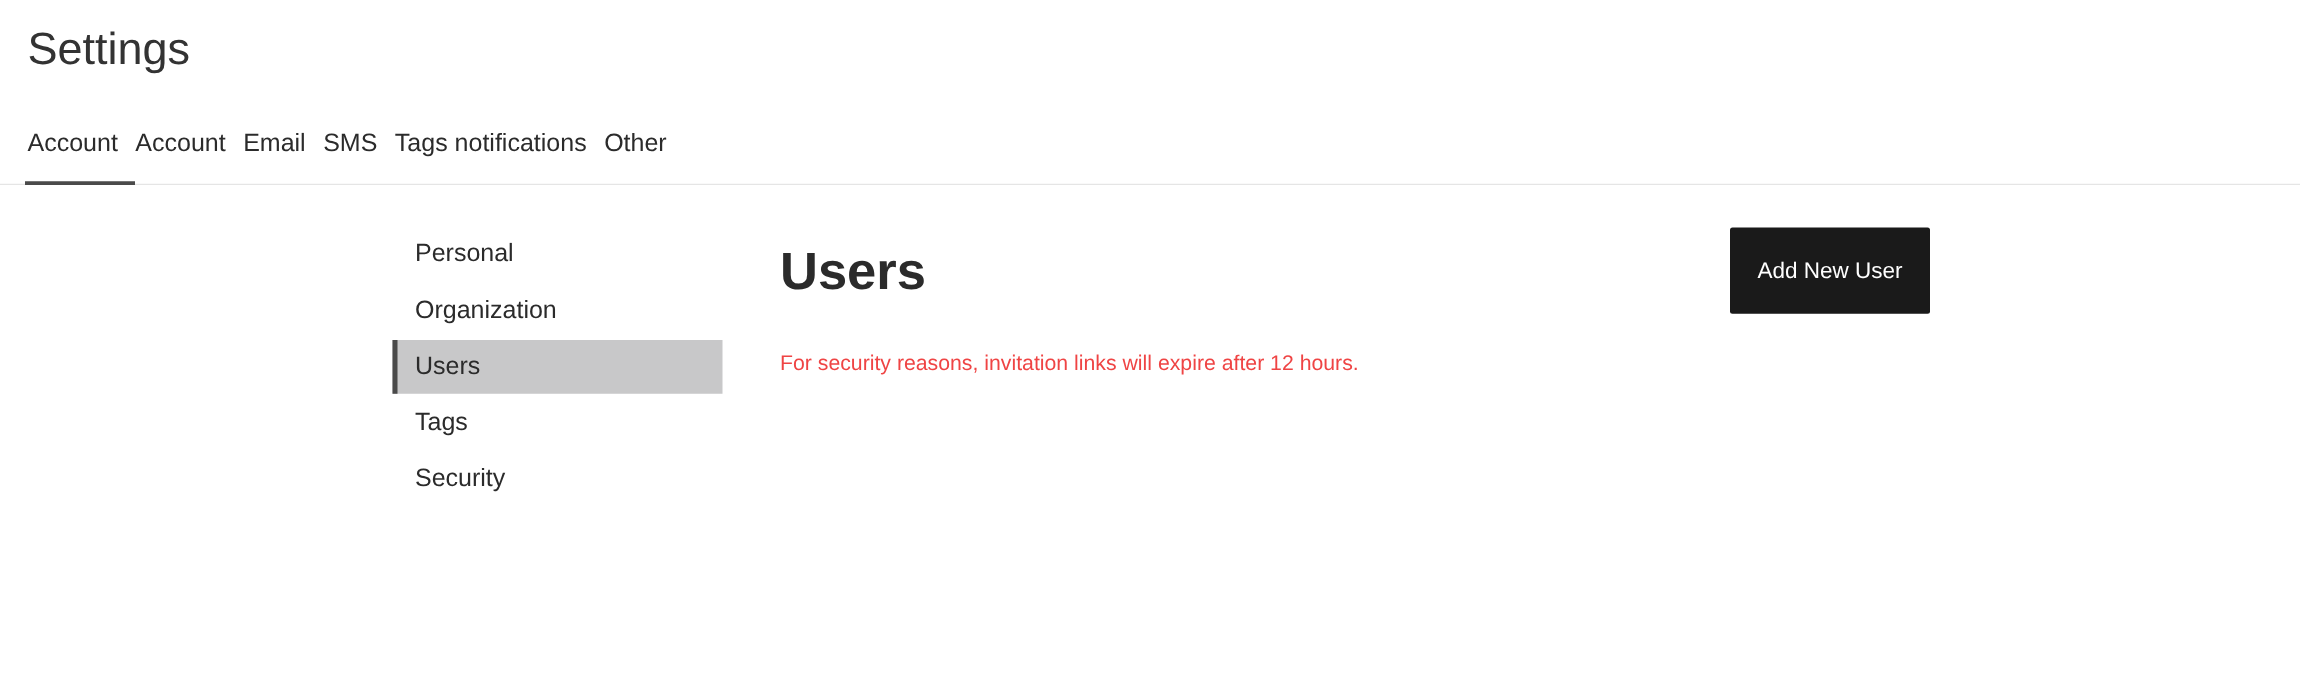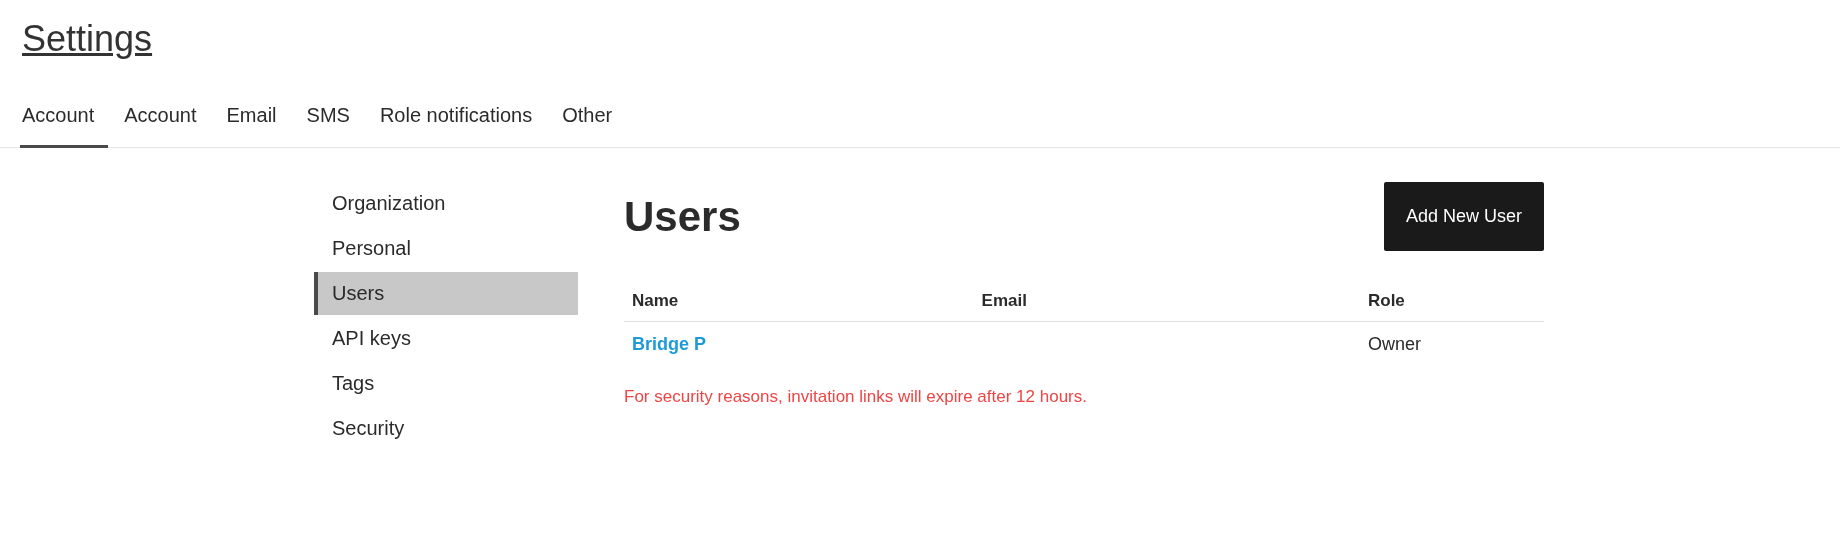--- a/index.html
+++ b/index.html
@@ -11,25 +11,24 @@
       font-family: -apple-system, BlinkMacSystemFont, "Segoe UI", Helvetica, Arial, sans-serif;
       color: #2b2b2b;
       background: #fff;
       width: 1840px;
     }
     .page-title {
       font-size: 36px;
       font-weight: 500;
       color: #333;
       padding: 18px 0 0 22px;
-      text-decoration: underline;
     }
     .top-tabs {
       display: flex;
-      gap: 30px;
+      gap: 14px;
       padding: 28px 0 0 22px;
       border-bottom: 1px solid #e5e5e5;
       margin-top: 6px;
     }
     .top-tab {
       font-size: 20px;
       color: #2b2b2b;
       padding: 10px 0 20px 0;
       cursor: pointer;
       position: relative;
@@ -124,52 +123,35 @@
 </head>
 <body>
 
 <h1 class="page-title">Settings</h1>
 
 <div class="top-tabs">
   <div class="top-tab active">Account</div>
   <div class="top-tab">Account</div>
   <div class="top-tab">Email</div>
   <div class="top-tab">SMS</div>
-  <div class="top-tab">Role notifications</div>
+  <div class="top-tab">Tags notifications</div>
   <div class="top-tab">Other</div>
 </div>
 
 <div class="content">
   <div class="sidebar">
+    <div class="sidebar-item">Personal</div>
     <div class="sidebar-item">Organization</div>
-    <div class="sidebar-item">Personal</div>
     <div class="sidebar-item active">Users</div>
-    <div class="sidebar-item">API keys</div>
     <div class="sidebar-item">Tags</div>
     <div class="sidebar-item">Security</div>
   </div>
 
   <div class="main">
     <div class="main-header">
       <h2 class="main-title">Users</h2>
       <button class="add-btn">Add New User</button>
     </div>
 
-    <table class="users-table">
-      <thead>
-        <tr>
-          <th>Name</th>
-          <th>Email</th>
-          <th>Role</th>
-        </tr>
-      </thead>
-      <tbody>
-        <tr>
-          <td><a class="user-link">Bridge P</a></td>
-          <td></td>
-          <td>Owner</td>
-        </tr>
-      </tbody>
-    </table>
 
     <p class="note">For security reasons, invitation links will expire after 12 hours.</p>
   </div>
 </div>
 
 </body></html>

